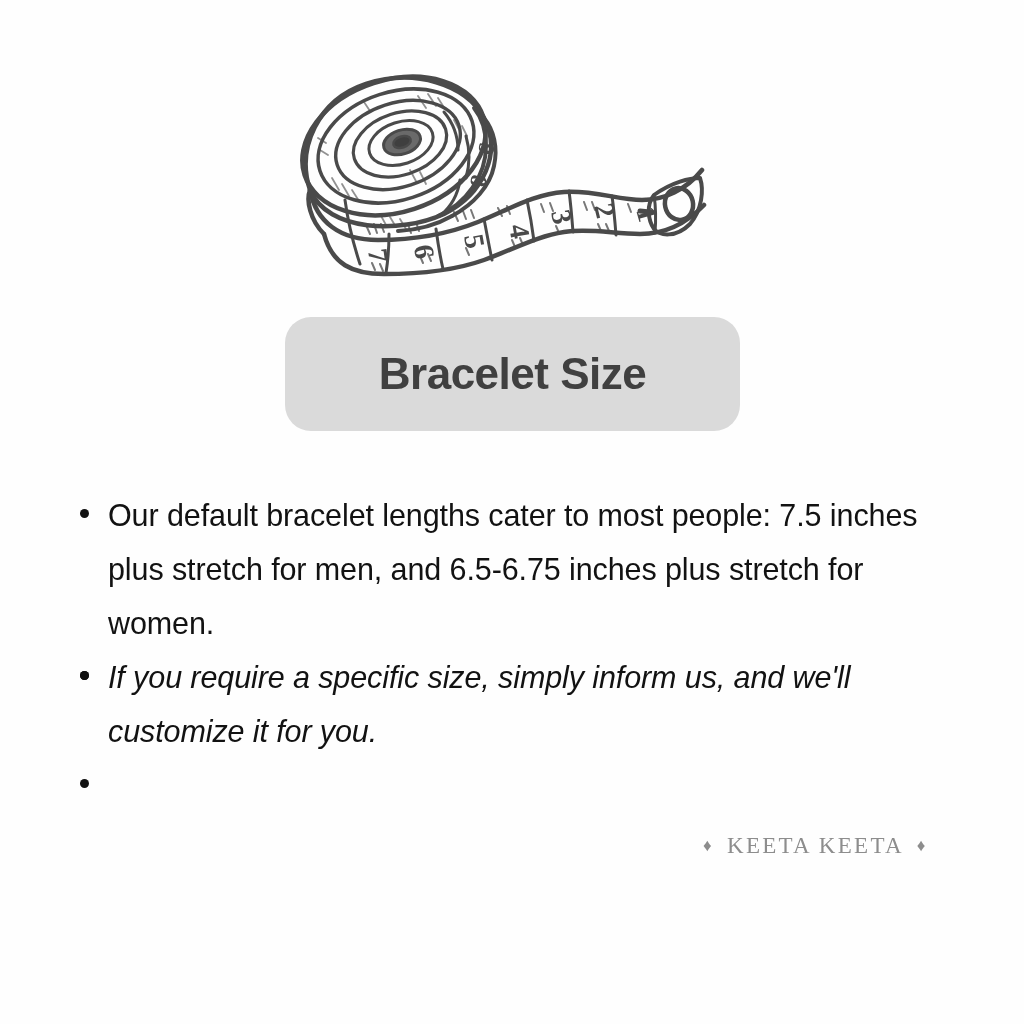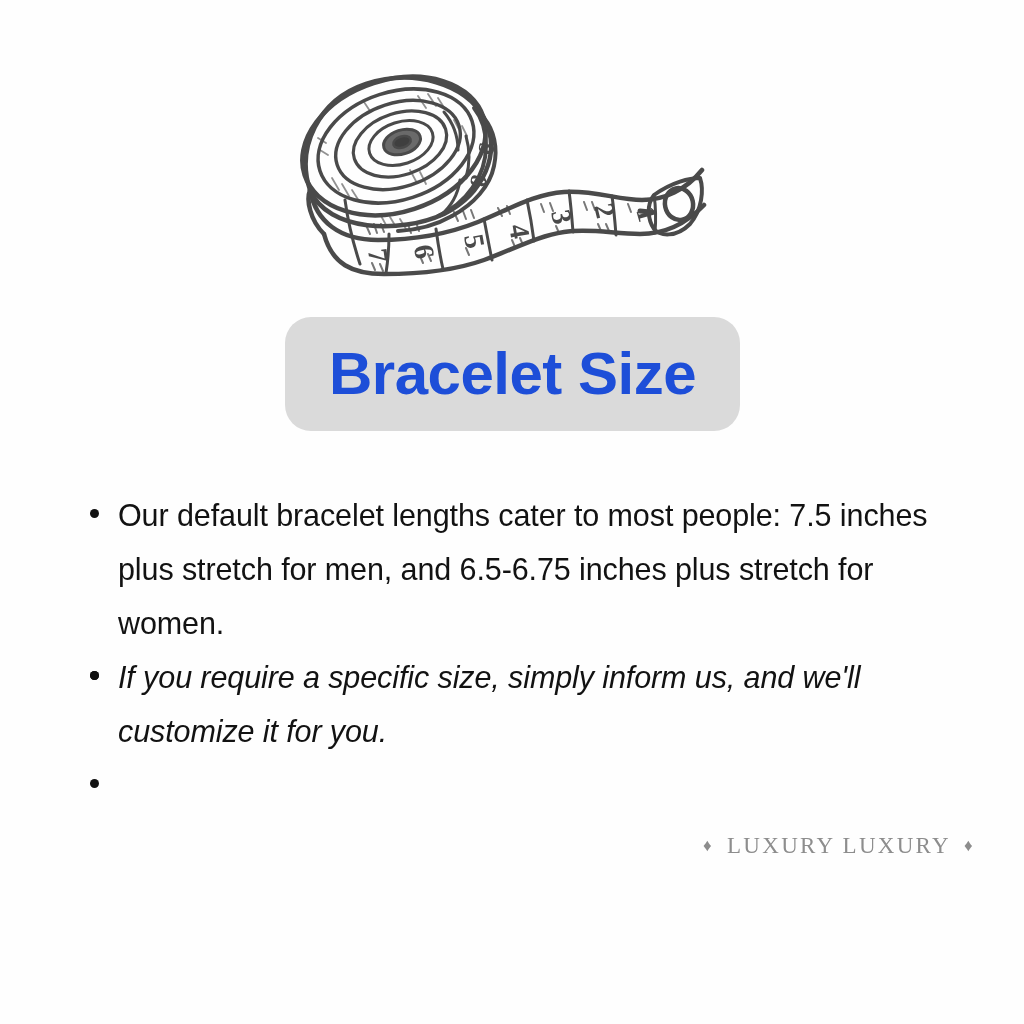--- a/index.html
+++ b/index.html
@@ -47,32 +47,32 @@
     height: 114px;
     background: #dadada;
     border-radius: 26px;
     display: flex;
     align-items: center;
     justify-content: center;
     box-sizing: border-box;
   }
   .title-text {
     font-family: "Liberation Sans", sans-serif;
-    font-size: 60px;
+    font-size: 44px;
     font-weight: 700;
-    color: #1d4ed8;
+    color: #404040;
     letter-spacing: -0.5px;
     line-height: 1;
     white-space: nowrap;
   }
 
   
   .bullet-list {
     position: absolute;
-    left: 86px;
+    left: 76px;
     top: 488px;
     width: 880px;
     margin: 0;
     padding: 0;
     list-style: none;
   }
   .bullet-item {
     position: relative;
     padding-left: 32px;
     margin: 0 0 0 0;
@@ -251,17 +251,17 @@
       <span class="dot"></span>
       <span class="btext">If you require a specific size, simply inform us, and we'll customize it for you.</span>
     </li>
     <li class="bullet-item b3">
       <span class="dot"></span>
     </li>
   </ul>
 
   <div class="watermark">
     <span class="wm-diamond">♦</span>
-    <span class="wm-text">LUXURY LUXURY</span>
+    <span class="wm-text">KEETA KEETA</span>
     <span class="wm-diamond">♦</span>
   </div>
 
 </div>
 
 </body></html>

